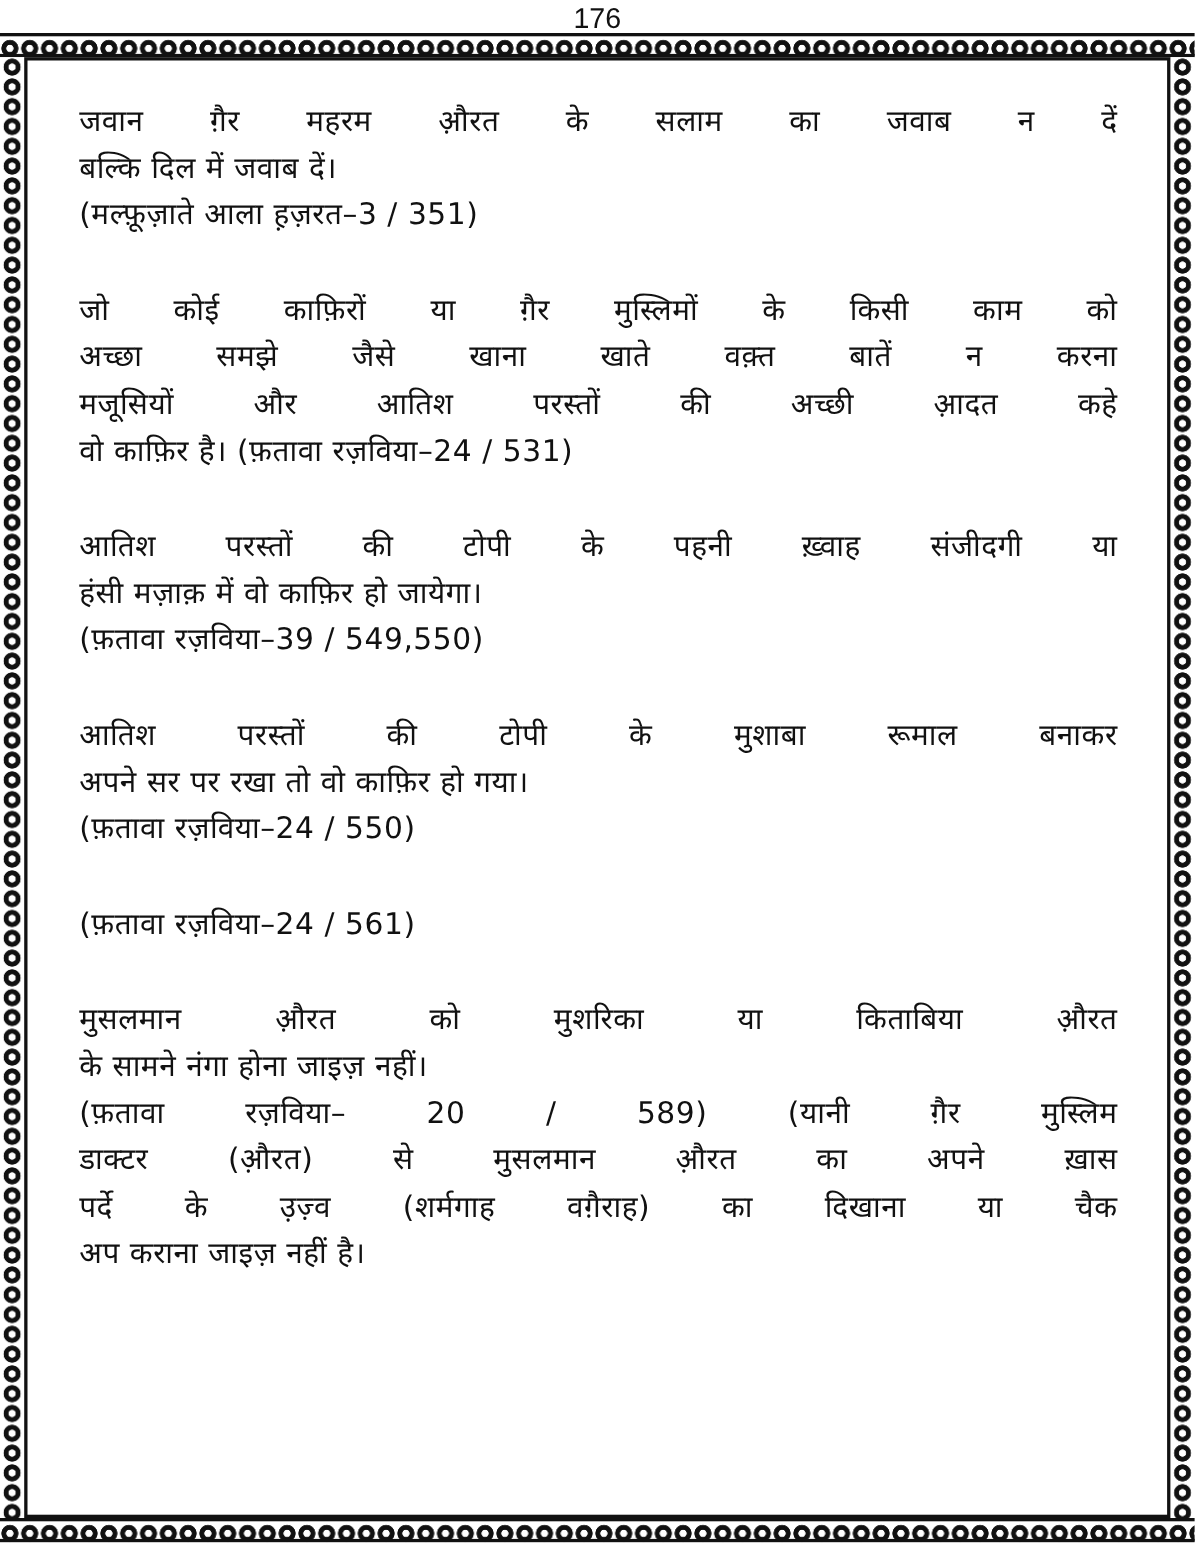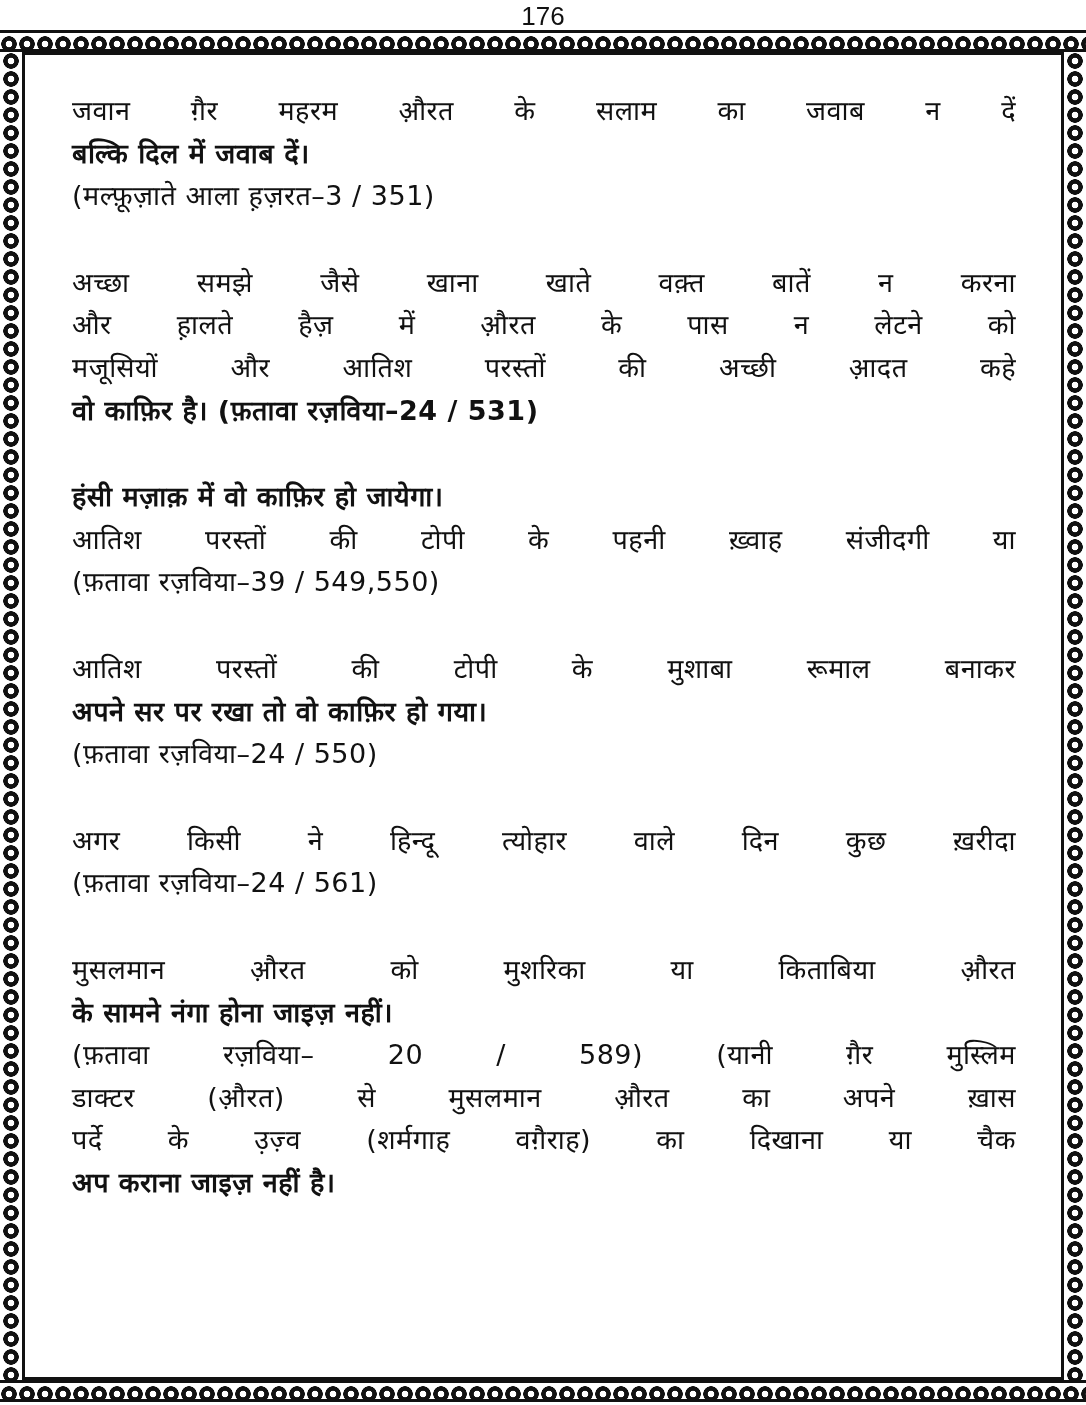--- a/index.html
+++ b/index.html
@@ -15,21 +15,21 @@
     background-image: radial-gradient(circle at 11px 9px, #fff 0 3px, #111 3.6px 7.5px, transparent 8px);
     background-size: 22px 18px; background-repeat: repeat-y; background-color: #fff; }
   .band-top { top: 0; }
   .band-bottom { bottom: 0; }
   .band-left { left: 0; }
   .band-right { right: 0; }
   .inner-rule { position: absolute; left: 22px; top: 22px; right: 22px; bottom: 22px; border: 3px solid #111; box-sizing: border-box; }
   .content { position: absolute; left: 72px; top: 90px; width: 944px; }
   .para { margin: 0 0 44px 0; }
   .line { font-family: "DejaVu Sans", sans-serif; font-size: 27px; line-height: 42.6px; height: 42.6px; white-space: nowrap; letter-spacing: 0.5px; text-align: justify; text-align-last: justify; }
-  .line.short { text-align: center; text-align-last: left; font-weight: bold; }
+  .line.short { text-align: center; text-align-last: left; }
   .line.cite { text-align: right; text-align-last: left; }
 </style>
 </head>
 <body>
 
 <div class="page-number">176</div>
 
 <div class="frame">
   <div class="band band-h band-top"></div>
   <div class="band band-h band-bottom"></div>
@@ -40,40 +40,39 @@
 
 <div class="content">
 
   <div class="para">
     <div class="line">जवान ग़ैर महरम औ़रत के सलाम का जवाब न दें</div>
     <div class="line short">बल्कि दिल में जवाब दें।</div>
     <div class="line cite">(मल्फ़ूज़ाते आला ह़ज़रत–3 / 351)</div>
   </div>
 
   <div class="para">
+    <div class="line">जो कोई काफ़िरों या ग़ैर मुस्लिमों के किसी काम को</div>
     <div class="line">अच्छा समझे जैसे खाना खाते वक़्त बातें न करना</div>
-    <div class="line">और ह़ालते हैज़ में औ़रत के पास न लेटने को</div>
     <div class="line">मजूसियों और आतिश परस्तों की अच्छी आ़दत कहे</div>
     <div class="line short">वो काफ़िर है। (फ़तावा रज़विया–24 / 531)</div>
   </div>
 
   <div class="para">
+    <div class="line">आतिश परस्तों की टोपी के पहनी ख़्वाह संजीदगी या</div>
     <div class="line short">हंसी मज़ाक़ में वो काफ़िर हो जायेगा।</div>
-    <div class="line">आतिश परस्तों की टोपी के पहनी ख़्वाह संजीदगी या</div>
     <div class="line cite">(फ़तावा रज़विया–39 / 549,550)</div>
   </div>
 
   <div class="para">
     <div class="line">आतिश परस्तों की टोपी के मुशाबा रूमाल बनाकर</div>
     <div class="line short">अपने सर पर रखा तो वो काफ़िर हो गया।</div>
     <div class="line cite">(फ़तावा रज़विया–24 / 550)</div>
   </div>
 
   <div class="para">
-    <div class="line">अगर किसी ने हिन्दू त्योहार वाले दिन कुछ ख़रीदा</div>
     <div class="line cite">(फ़तावा रज़विया–24 / 561)</div>
   </div>
 
   <div class="para">
     <div class="line">मुसलमान औ़रत को मुशरिका या किताबिया औ़रत</div>
     <div class="line short">के सामने नंगा होना जाइज़ नहीं।</div>
     <div class="line">(फ़तावा रज़विया– 20 / 589) (यानी ग़ैर मुस्लिम</div>
     <div class="line">डाक्टर (औ़रत) से मुसलमान औ़रत का अपने ख़ास</div>
     <div class="line">पर्दे के उ़ज़्व (शर्मगाह वग़ैराह) का दिखाना या चैक</div>
     <div class="line short">अप कराना जाइज़ नहीं है।</div>

